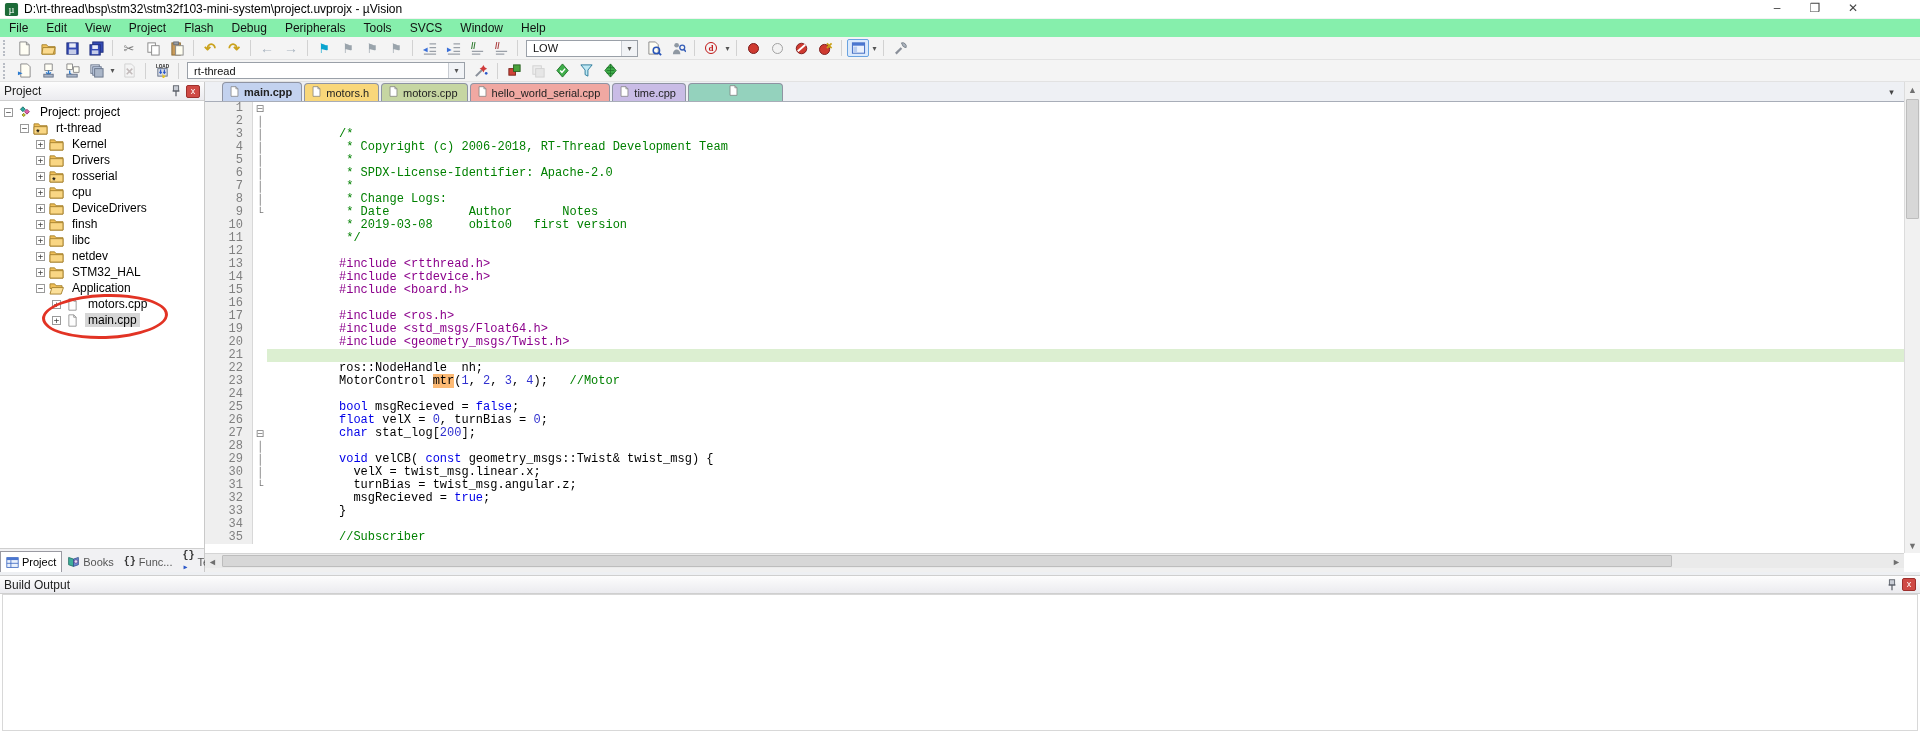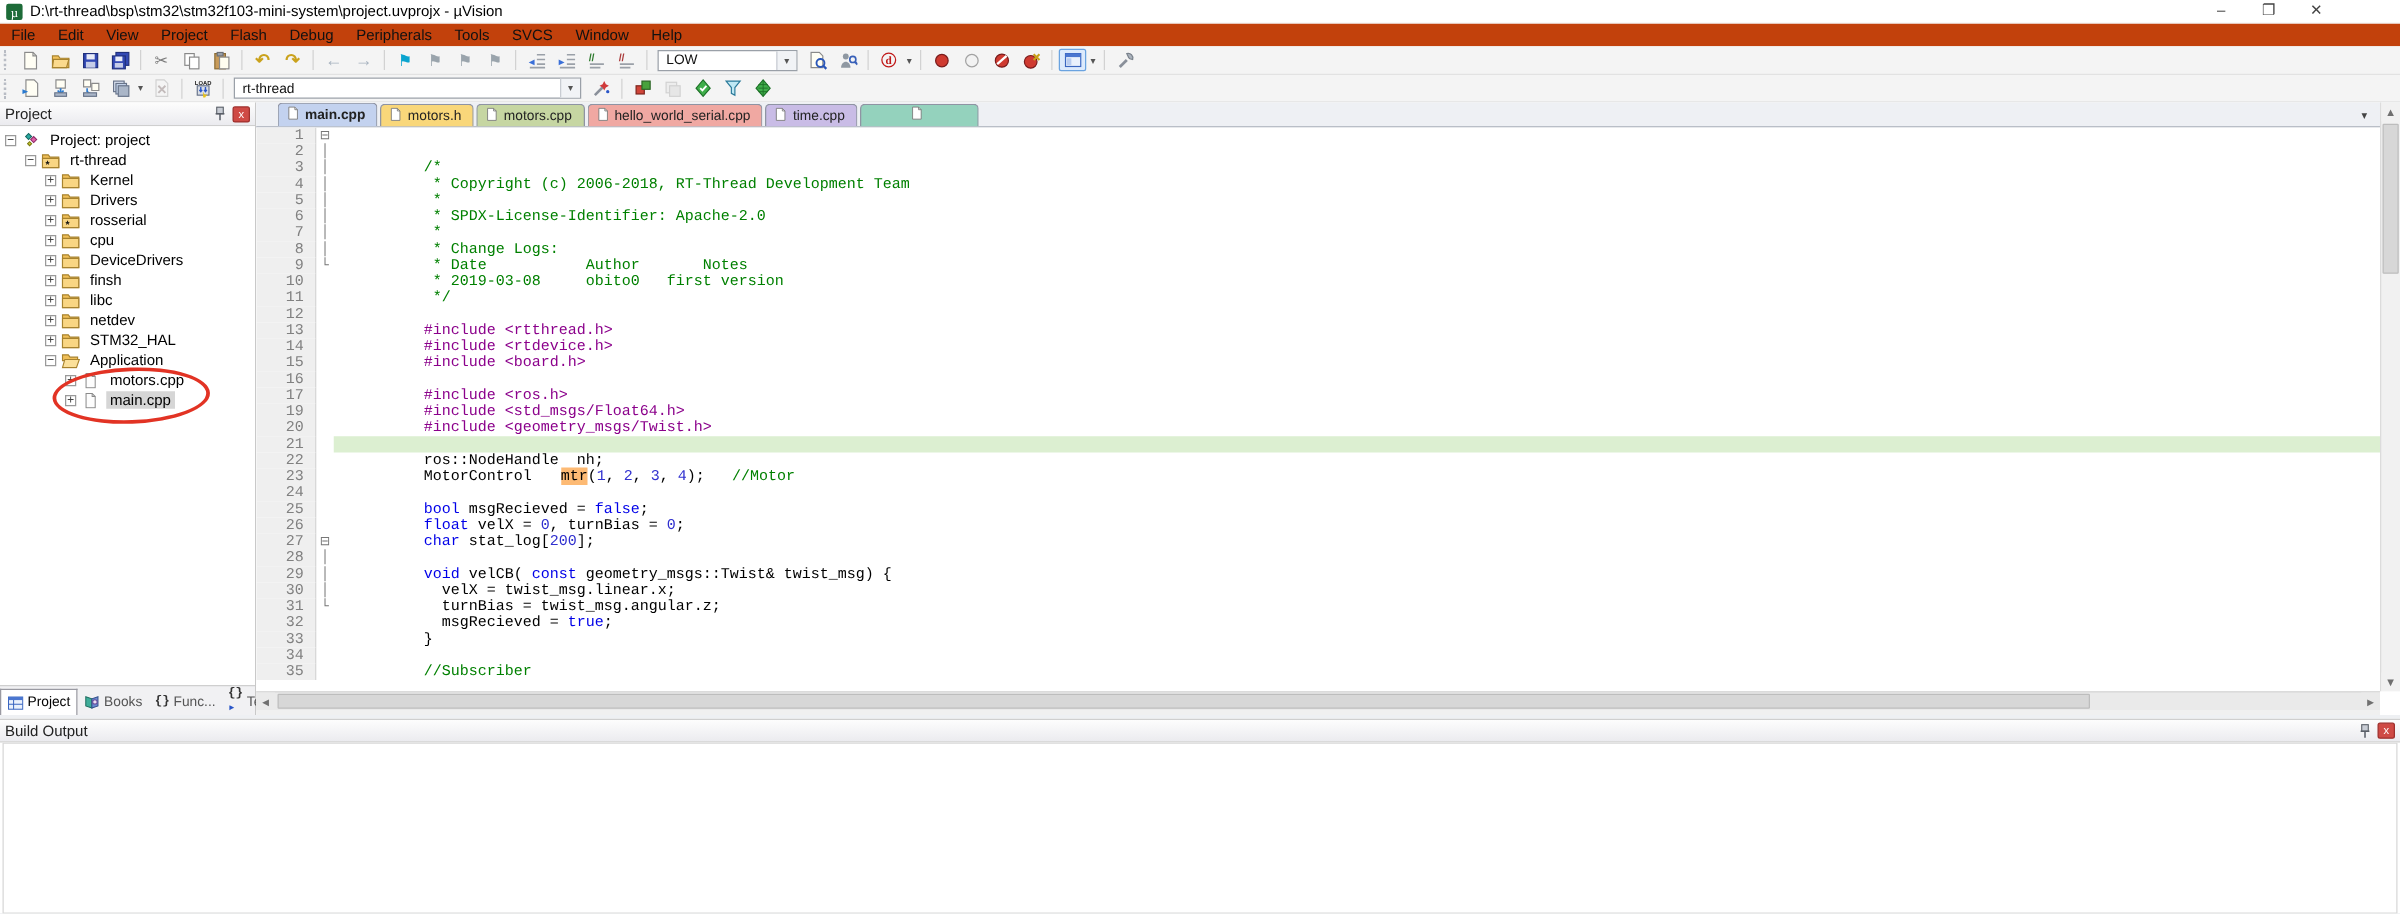--- a/index.html
+++ b/index.html
@@ -8,21 +8,21 @@
     font-family:"Liberation Sans",sans-serif;overflow:hidden;color:#000;}
 
   
   #titlebar{position:absolute;left:0;top:0;width:1920px;height:19px;background:#ffffff;
     display:flex;align-items:center;font-size:12px;border-bottom:1px solid #f2f2f2;}
   #titlebar .logo{width:15px;height:15px;margin:0 5px 0 4px;display:inline-block;}
   #winbtns{position:absolute;right:48px;top:0;height:19px;display:flex;}
   .winbtn{width:38px;height:19px;text-align:center;line-height:17px;font-size:12px;color:#444;cursor:default;}
 
   
-  #menubar{position:absolute;left:0;top:19px;width:1920px;height:18px;background:#c2410c;
+  #menubar{position:absolute;left:0;top:19px;width:1920px;height:18px;background:#86efac;
     display:flex;align-items:center;font-size:12px;}
   .menu-item{padding:1px 9px;color:#111;}
 
   
   .toolbar{position:absolute;left:0;width:1920px;background:#f4f4f4;border-bottom:1px solid #e2e2e2;
     display:flex;align-items:center;}
   #toolbar1{top:37px;height:23px;}
   #toolbar2{top:60px;height:22px;}
   .grip{width:6px;height:16px;margin:0 3px;border-left:2px dotted #b8bcc4;}
   .ti{width:22px;height:18px;display:inline-flex;align-items:center;justify-content:center;margin:0 1px;}
@@ -76,21 +76,21 @@
   #code-area{position:absolute;left:0;top:20px;width:1699px;height:451px;overflow:hidden;background:#fff;}
   .cline{height:13px;display:flex;white-space:pre;font-family:"Liberation Mono","DejaVu Sans Mono",monospace;
     font-size:12px;line-height:13px;}
   .cline.hl .ctext{background:#dcefd1;}
   .lnum{width:48px;flex:none;text-align:right;padding-right:9px;color:#808080;background:#efefef;
     border-right:1px solid #d8d8d8;}
   .fold{width:14px;flex:none;text-align:center;color:#777;font-size:10px;
     font-family:"DejaVu Sans",sans-serif;line-height:13px;}
   .ctext{flex:1;}
   .cm{color:#008000;} .pp{color:#8b008b;text-align:right;} .kw{color:#0000e8;} .nu{color:#3030cf;} .pl{color:#000;}
-  .sel{background:#fdba74;margin-left:16px;}
+  .sel{background:#fdba74;}
 
   
   #vscroll{position:absolute;right:0;top:0;width:16px;height:471px;background:#f1f1f1;border-left:1px solid #dcdcdc;}
   #hscroll{position:absolute;left:0;bottom:4px;width:1699px;height:15px;background:#eaeaea;border-top:1px solid #d5d5d5;}
   .sbtn{position:absolute;width:15px;height:15px;color:#707070;font-size:9px;display:flex;align-items:center;
     justify-content:center;background:#f1f1f1;}
   .sthumb{position:absolute;background:#d7d7d7;border:1px solid #bdbdbd;border-radius:1px;}
   #editor-gap{position:absolute;left:0;bottom:0;width:1699px;height:4px;background:#f0f0f0;}
 
   

